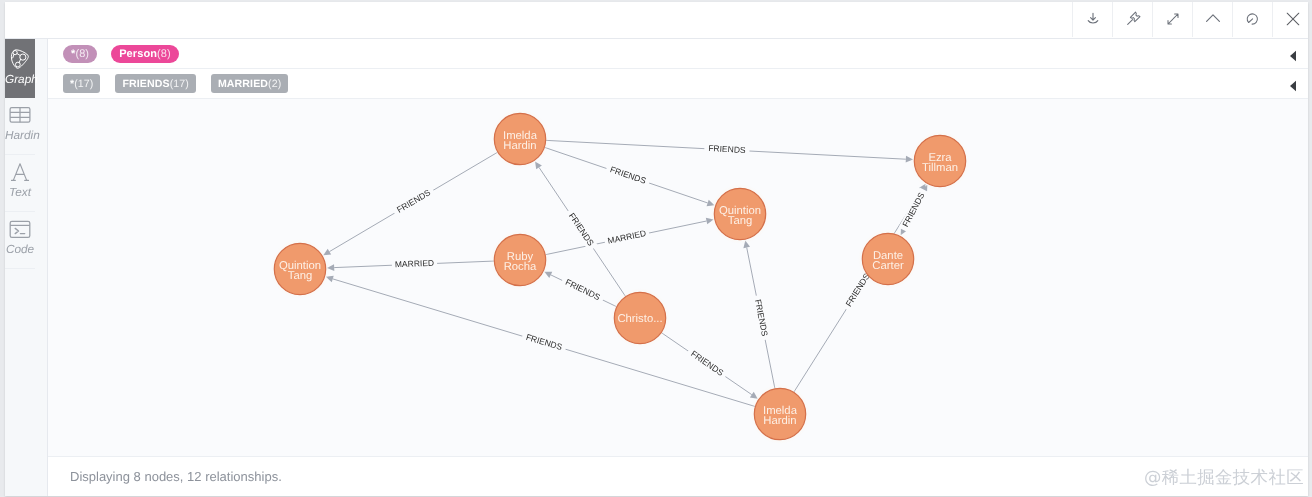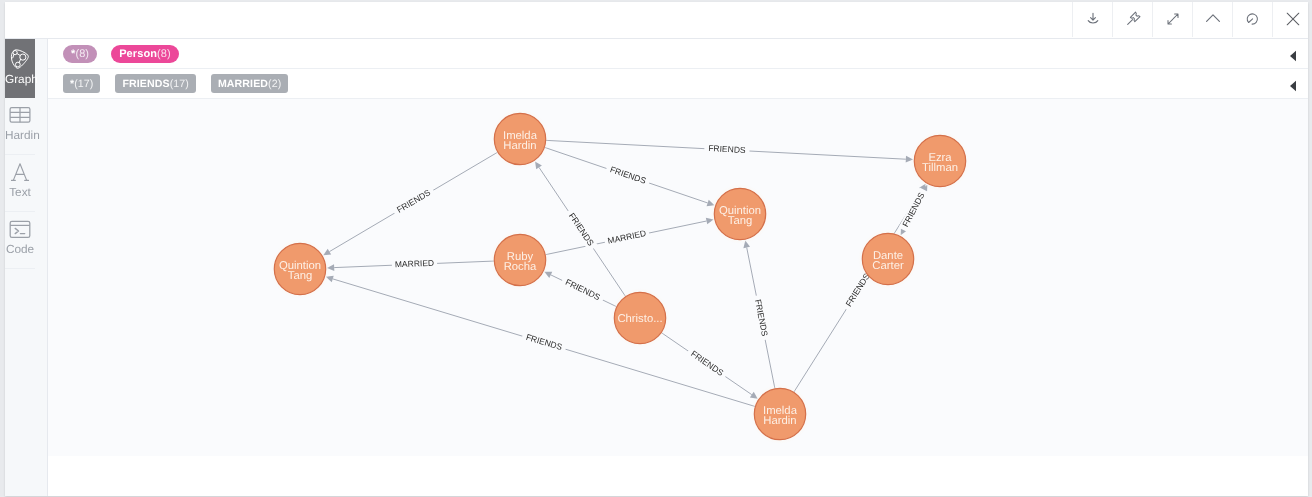--- a/index.html
+++ b/index.html
@@ -23,21 +23,21 @@
          font-size:12.6px;color:#5b5e63;letter-spacing:.15px;white-space:pre;}
   .qbtns{position:absolute;right:-4px;top:0;height:36px;display:flex;}
   .qbtn{width:40px;height:35px;display:flex;align-items:flex-start;justify-content:center;
         border-left:1px solid #edeff2;box-sizing:border-box;padding-top:9px;}
   .qbtn svg{display:block;}
 
   
   .sidebar{position:absolute;left:0;top:37px;width:43px;height:457px;background:#f6f8fa;
            border-right:1px solid #e6e9ee;box-sizing:border-box;}
   .sbitem{position:relative;width:30px;height:57px;
-          border-bottom:1px solid #eceff3;box-sizing:border-box;color:#9ba0a8;}
+          border-bottom:1px solid #eceff3;box-sizing:border-box;color:#9ba0a8;font-style:italic;}
   .sbitem:first-child{height:59px;}
   .sbitem.active{background:#717276;color:#fff;border-bottom-color:#717276;}
   .sbicon{position:absolute;left:0;right:0;top:6px;height:22px;display:flex;
           align-items:center;justify-content:center;line-height:0;}
   .sblabel{position:absolute;left:0;right:0;top:31px;text-align:center;
            font-size:11.8px;line-height:12px;}
   .sbitem:first-child .sbicon{top:8px;height:24px;}
   .sbitem:first-child .sblabel{top:34px;}
 
   
@@ -333,15 +333,19 @@
             <g>
               <circle cx="732" cy="315" r="30" fill="url(#nodeHalo)"></circle>
               <circle cx="732" cy="315" r="25.7" fill="#f09a6c" stroke="#d4704a" stroke-width="1.2"></circle>
               <text x="732" y="311.90" text-anchor="middle" dominant-baseline="central" font-size="11.3" font-family="&quot;Liberation Sans&quot;,sans-serif" fill="#fdf0e6">Imelda</text>
               <text x="732" y="322.30" text-anchor="middle" dominant-baseline="central" font-size="11.3" font-family="&quot;Liberation Sans&quot;,sans-serif" fill="#fdf0e6">Hardin</text>
             </g>
           </g>
         </svg>
       </div>
 
+    <div class="status">
+      <div class="statustext">Displaying 8 nodes, 12 relationships.</div>
+      <div class="watermark">@稀土掘金技术社区</div>
+    </div>
 
   </div>
 </div>
 
 </body></html>

